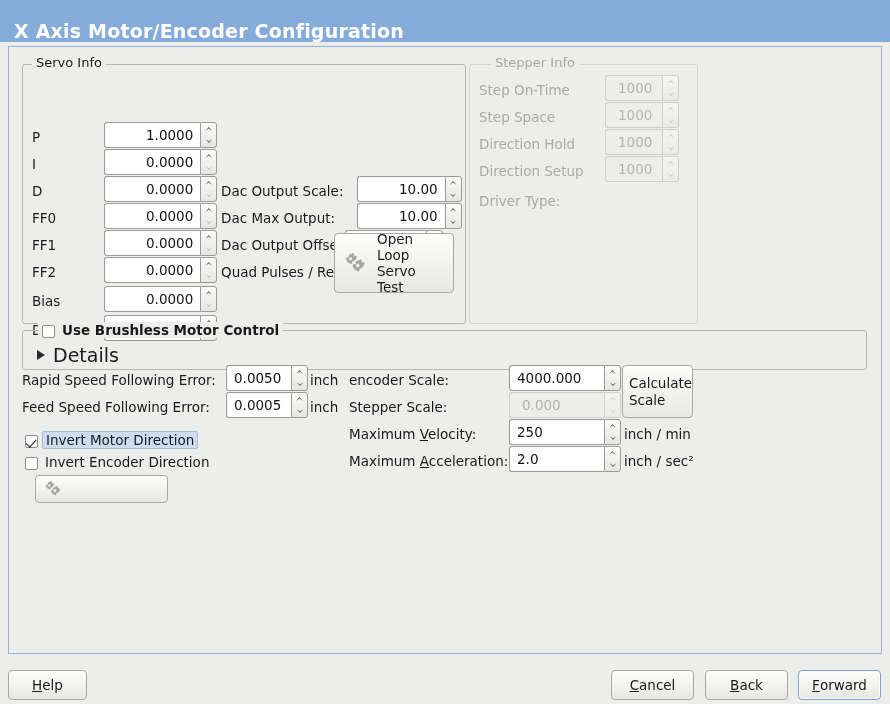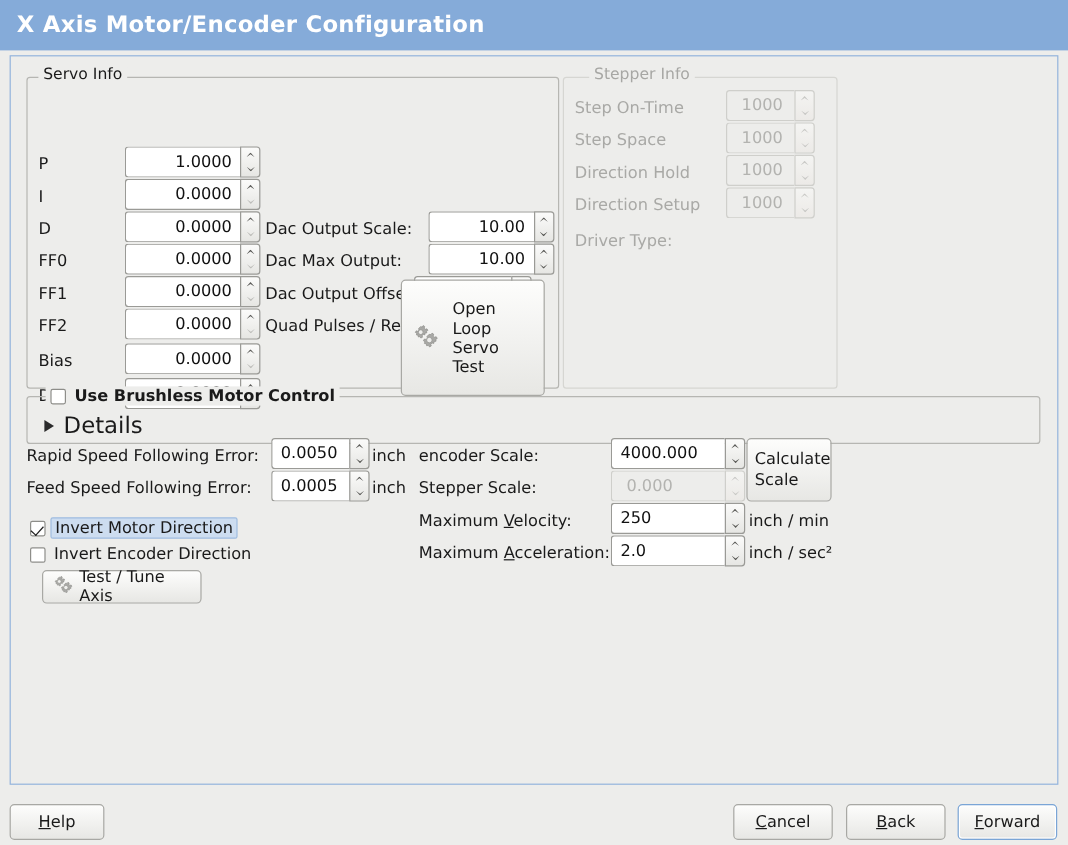--- a/index.html
+++ b/index.html
@@ -12,21 +12,21 @@
     overflow: hidden;
   }
   * { box-sizing: border-box; }
 
   .window { position: relative; width: 890px; height: 704px; background: #ededeb; }
 
   
   .titlebar {
     position: absolute; left: 0; top: 0; width: 890px; height: 42px;
     background: #85abd9;
-    display: flex; align-items: center;
+    display: flex; align-items: flex-end;
   }
   .titlebar-text {
     color: #ffffff; font-weight: bold; font-size: 19px;
     margin-left: 14px; letter-spacing: .2px;
   }
 
   
   .content {
     position: absolute; left: 8px; top: 46px; width: 874px; height: 608px;
     border: 1px solid #93b3dc; background: #ededeb;
@@ -105,21 +105,21 @@
     border: 1px solid #a8a8a4; border-radius: 4px;
     background: linear-gradient(#fdfdfc, #e7e7e4);
     display: flex; align-items: center; justify-content: center;
     font-size: 13.5px; color: #1a1a1a; cursor: default;
   }
   .btn.focus { border-color: #7aa5d6; box-shadow: inset 0 0 0 1px #ffffff; }
   .btn u { text-decoration: underline; }
   .btn .gear-ico { flex: 0 0 auto; margin-right: 4px; }
 
   
-  .cb { position: absolute; display: flex; align-items: center; }
+  .cb { position: absolute; display: flex; align-items: flex-end; }
   .cb .box {
     width: 13px; height: 13px; flex: 0 0 13px;
     border: 1px solid #8e8e8a; background: #ffffff; border-radius: 2px;
     position: relative; margin-right: 7px;
   }
   .cb .box.checked::after {
     content: ""; position: absolute; left: 2px; top: 1px;
     width: 5px; height: 9px; border: solid #1d1d1d;
     border-width: 0 1.6px 1.6px 0; transform: rotate(42deg);
   }
@@ -245,21 +245,21 @@
         </div>
     </div>
     <div class="spin" style="left:336px; top:183px; width:98px;">
       <div class="field left">0.0000</div>
       <div class="btns">
           <div class="up"></div>
           <div class="dn"></div>
         </div>
     </div>
 
-    <div class="btn" style="left:325px; top:186px; width:120px; height:97px; justify-content:flex-start; padding-left:6px;text-align:right;">
+    <div class="btn" style="left:325px; top:186px; width:120px; height:60px; justify-content:flex-start; padding-left:6px;text-align:right;">
       <span class="gear-ico">
         <svg width="26" height="26" viewBox="0 0 26 26">
           <g fill="#a9a9a6" stroke="#8f8f8c" stroke-width=".6">
             <path d="M9.5 5.2l1.4.3.7-1.2 1.3.8-.4 1.3 1 1 1.3-.4.8 1.3-1.2.8.3 1.3-1.5.2-.2 1.5-1.3-.4-1 1 .4 1.3-1.4.7-.7-1.2-1.4.3-.2-1.5-1.4-.2.3-1.4-1.2-.7.8-1.3 1.3.4 1-1-.4-1.3z"></path>
             <circle cx="9.6" cy="9.8" r="2" fill="#ededeb"></circle>
             <path d="M16.6 11.6l1.6.3.8-1.3 1.4.9-.4 1.4 1.1 1.1 1.4-.4.9 1.4-1.3.9.3 1.4-1.6.3-.3 1.6-1.4-.4-1.1 1.1.4 1.4-1.5.8-.8-1.3-1.6.3-.2-1.6-1.6-.3.4-1.5-1.3-.8.9-1.4 1.4.4 1.1-1.1-.4-1.4z"></path>
             <circle cx="16.8" cy="16.4" r="2.3" fill="#ededeb"></circle>
           </g>
         </svg>
       </span>
@@ -355,21 +355,20 @@
       <span class="gear-ico">
         <svg width="20" height="20" viewBox="0 0 26 26">
           <g fill="#a9a9a6" stroke="#8f8f8c" stroke-width=".6">
             <path d="M9.5 5.2l1.4.3.7-1.2 1.3.8-.4 1.3 1 1 1.3-.4.8 1.3-1.2.8.3 1.3-1.5.2-.2 1.5-1.3-.4-1 1 .4 1.3-1.4.7-.7-1.2-1.4.3-.2-1.5-1.4-.2.3-1.4-1.2-.7.8-1.3 1.3.4 1-1-.4-1.3z"></path>
             <circle cx="9.6" cy="9.8" r="2" fill="#f0f0ee"></circle>
             <path d="M16.6 11.6l1.6.3.8-1.3 1.4.9-.4 1.4 1.1 1.1 1.4-.4.9 1.4-1.3.9.3 1.4-1.6.3-.3 1.6-1.4-.4-1.1 1.1.4 1.4-1.5.8-.8-1.3-1.6.3-.2-1.6-1.6-.3.4-1.5-1.3-.8.9-1.4 1.4.4 1.1-1.1-.4-1.4z"></path>
             <circle cx="16.8" cy="16.4" r="2.3" fill="#f0f0ee"></circle>
           </g>
         </svg>
       </span>
-      <span>Test / Tune Axis</span>
     </div>
 
     <div class="lbl" style="left:340px; top:325px;">encoder Scale:</div>
     <div class="spin" style="left:500px; top:318px; width:112px;">
       <div class="field left">4000.000</div>
       <div class="btns">
           <div class="up"></div>
           <div class="dn"></div>
         </div>
     </div>

